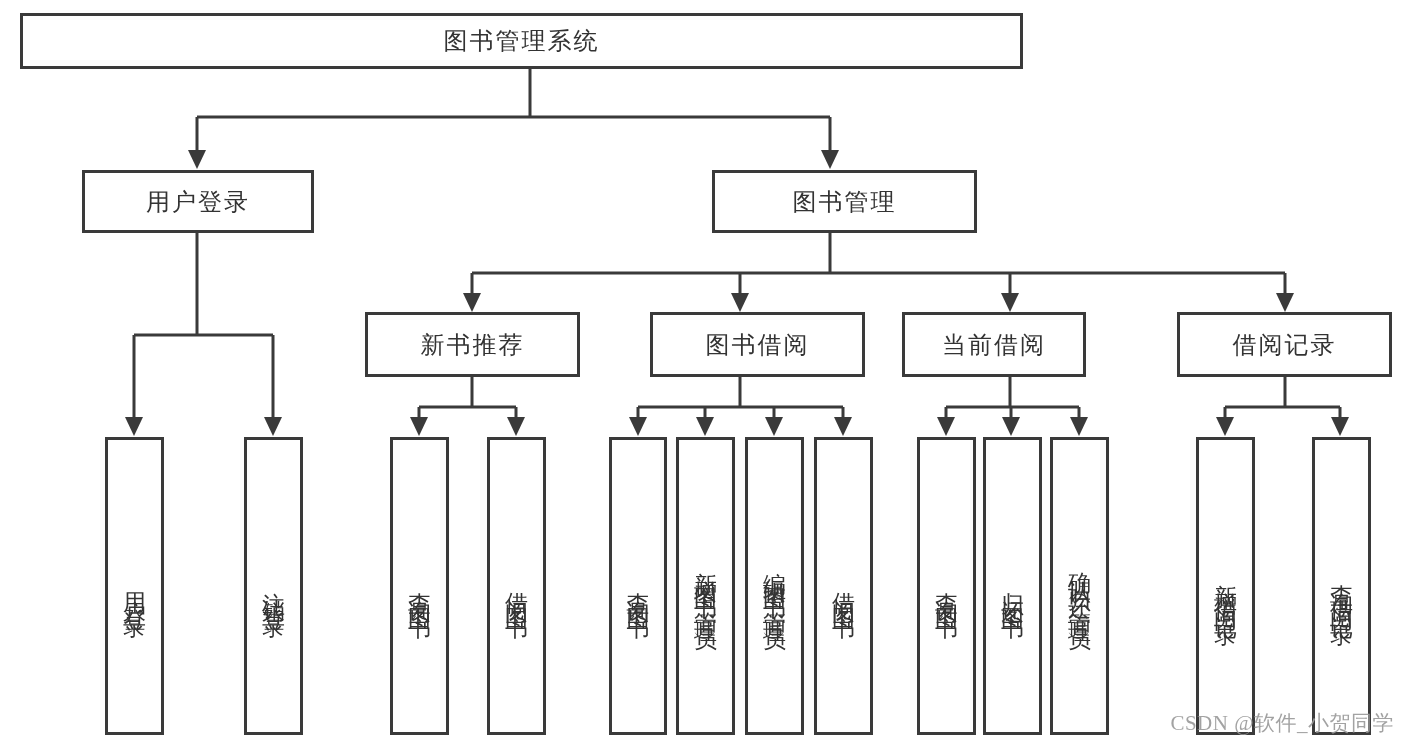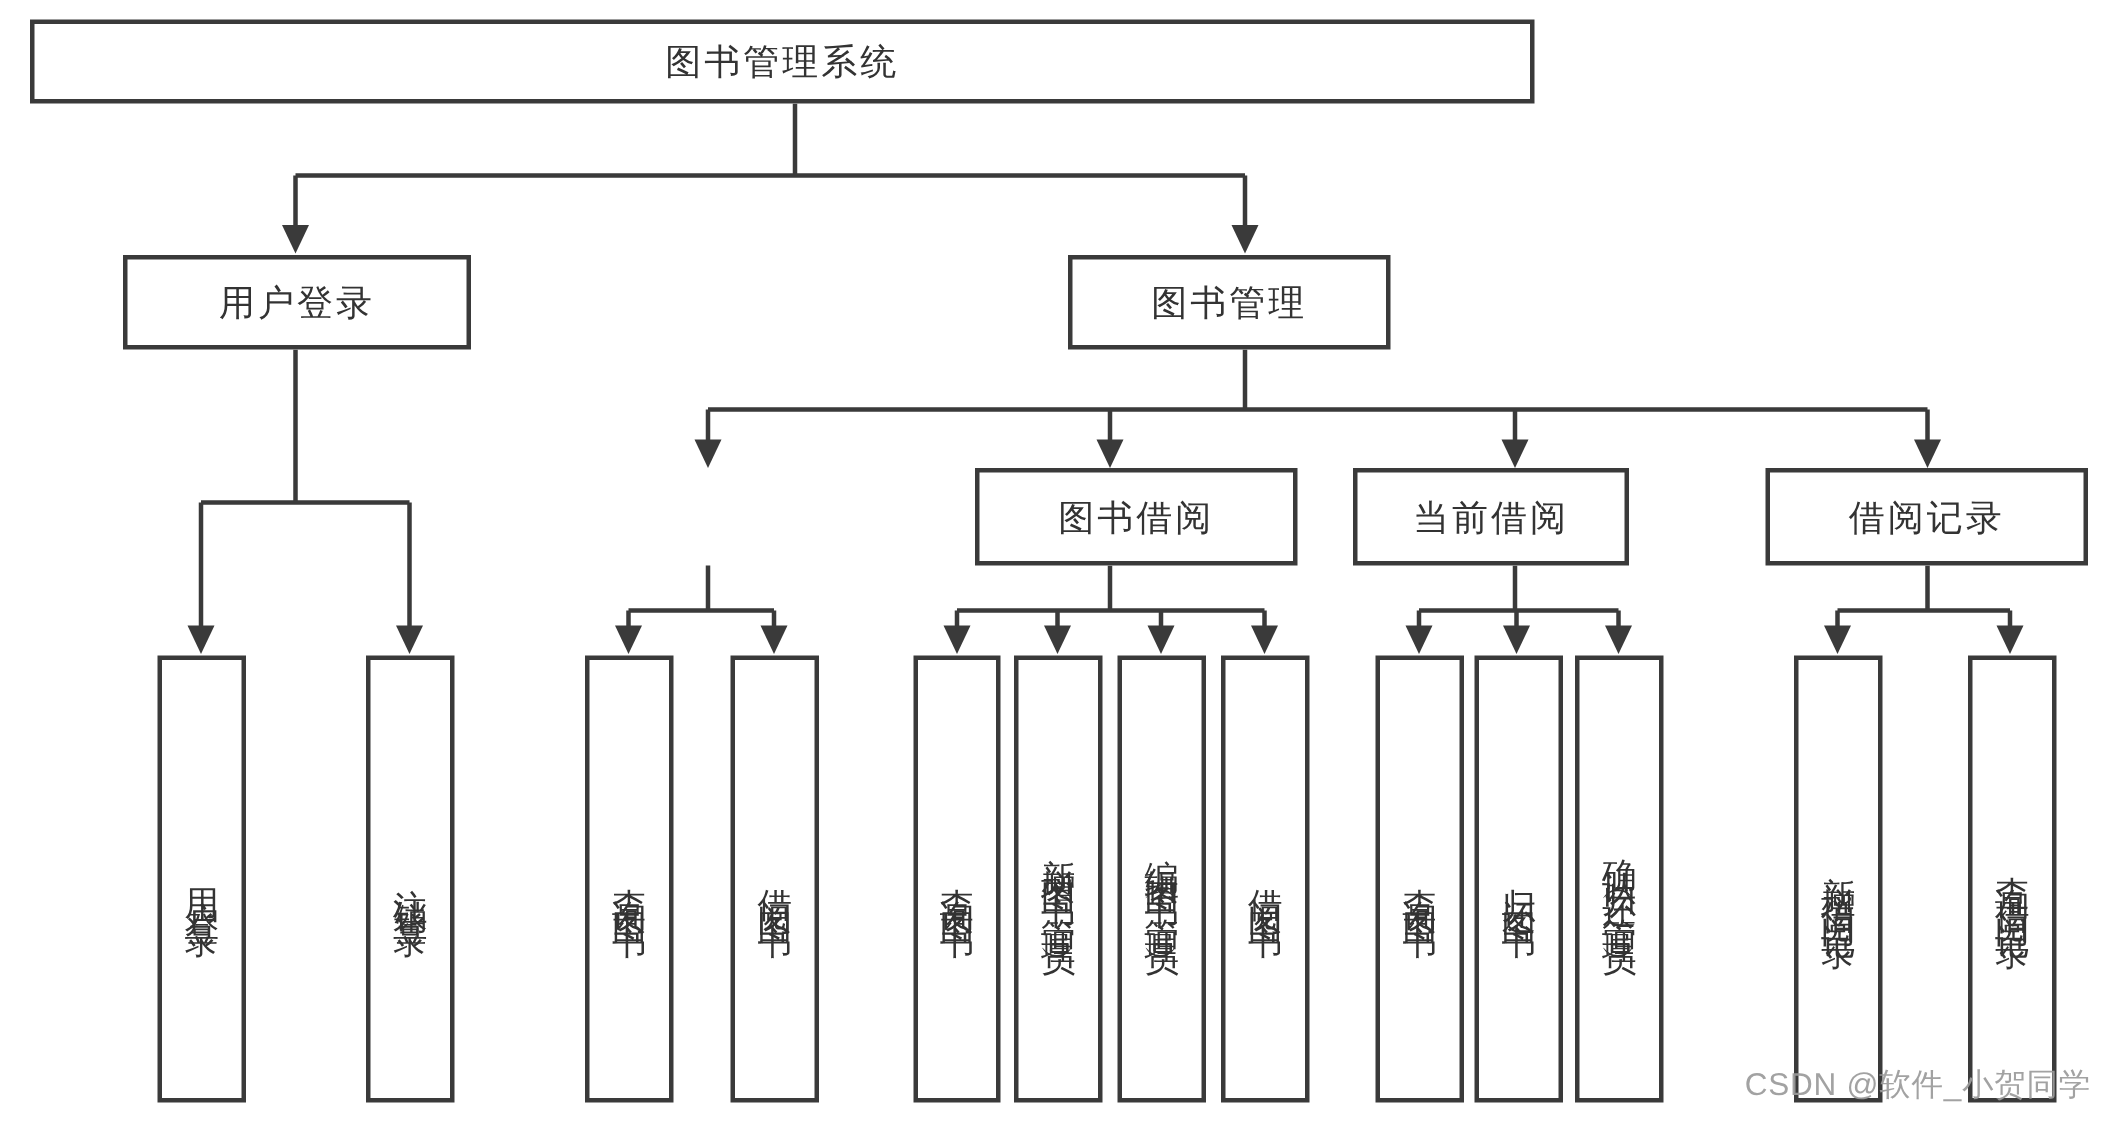--- a/index.html
+++ b/index.html
@@ -5,21 +5,21 @@
   :root{
     --line:#3a3a3a;
     --text:#333333;
     --wm:#9b9b9b;
   }
   html,body{margin:0;padding:0;background:#ffffff;}
   #stage{
     position:relative;
     width:1405px;height:747px;
     background:#ffffff;
-    font-family:Liberation Sans, sans-serif;
+    font-family:Liberation Serif, serif;
     overflow:hidden;
   }
   #wires{position:absolute;left:0;top:0;width:1405px;height:747px;}
   #wires path{stroke:var(--line);stroke-width:3;fill:none;}
   #wires polygon{fill:var(--line);stroke:none;}
   .box{
     position:absolute;
     box-sizing:border-box;
     border:3px solid var(--line);
     background:#ffffff;
@@ -98,24 +98,27 @@
     </g>
   </svg>
 
   <div class="box" style="left:20px;top:13px;width:1003px;height:56px;">
     <span class="h-label">图书管理系统</span>
   </div>
 
   <div class="box lvl2" style="left:82px;width:232px;">
     <span class="h-label">用户登录</span>
   </div>
-  <div class="box lvl2" style="left:712px;width:215px;justify-content:center;">
+  <div class="box lvl2" style="left:712px;width:265px;justify-content:center;">
     <span class="h-label">图书管理</span>
   </div>
 
+  <div class="box lvl3" style="left:365px;width:215px;">
+    <span class="h-label">新书推荐</span>
+  </div>
   <div class="box lvl3" style="left:650px;width:215px;">
     <span class="h-label">图书借阅</span>
   </div>
   <div class="box lvl3" style="left:902px;width:184px;">
     <span class="h-label">当前借阅</span>
   </div>
   <div class="box lvl3" style="left:1177px;width:215px;">
     <span class="h-label">借阅记录</span>
   </div>
 

